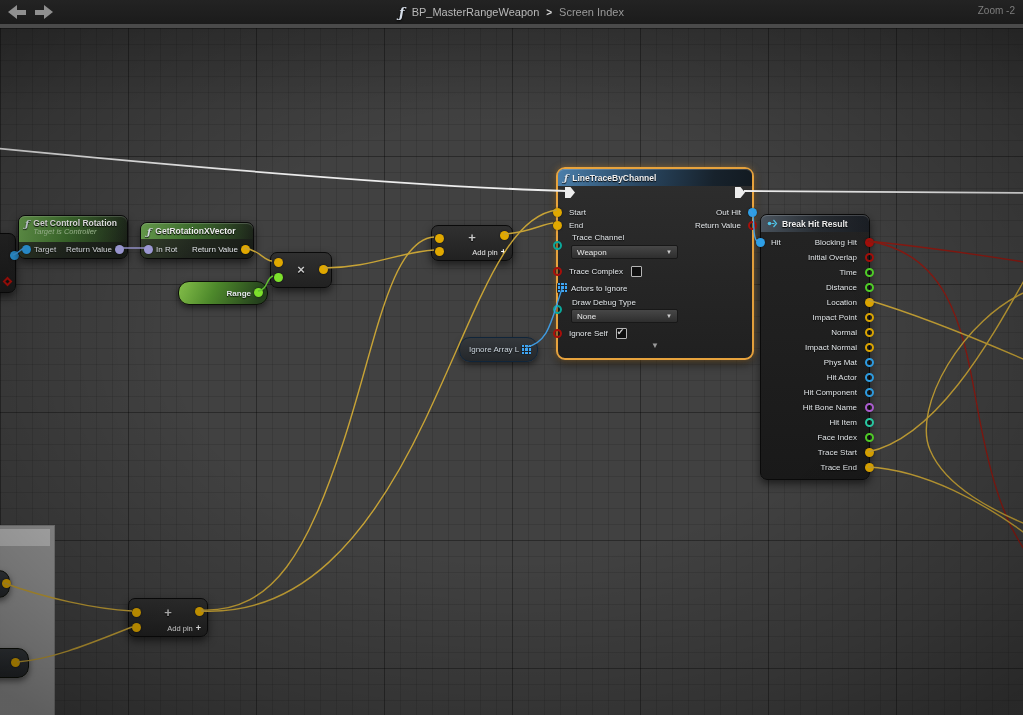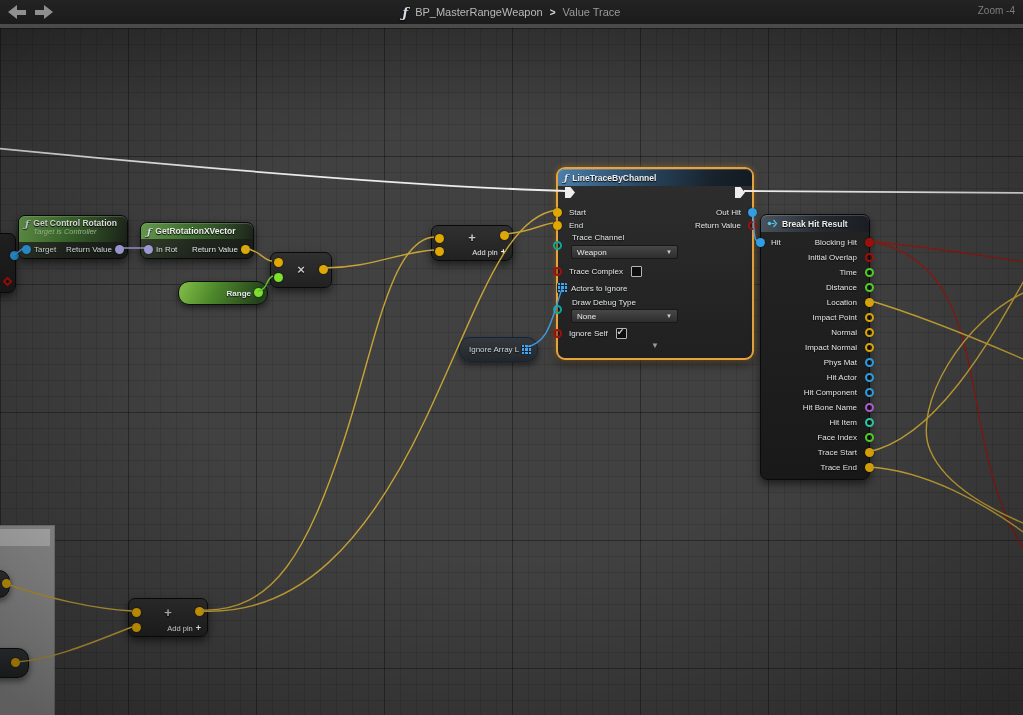--- a/index.html
+++ b/index.html
@@ -100,23 +100,23 @@
       <span class="stem"></span>
     </div>
   <div id="nav-fwd" class="nav-arrow">
       <span class="tri"></span>
       <span class="stem"></span>
     </div>
   <div id="breadcrumb">
     <span class="fn">ƒ</span>
     <span>BP_MasterRangeWeapon</span>
     <span class="sep">&gt;</span>
-    <span class="cur">Value Trace</span>
-  </div>
-  <div id="zoom-ind">Zoom -4</div>
+    <span class="cur">Screen Index</span>
+  </div>
+  <div id="zoom-ind">Zoom -2</div>
 </div>
 <div id="topbar-strip"></div>
 
 <div id="comment-panel">
   <div class="chdr"></div>
 </div>
 <div class="pill" style="left:-28px;top:570px;width:36px;height:26px;background:linear-gradient(#35393d,#24272a);">
   <span class="pin filled c-yellow" style="right:-2px;top:8px;"></span>
 </div>
 <div class="pill" style="left:-28px;top:648px;width:55px;height:28px;background:linear-gradient(#35393d,#24272a);">

